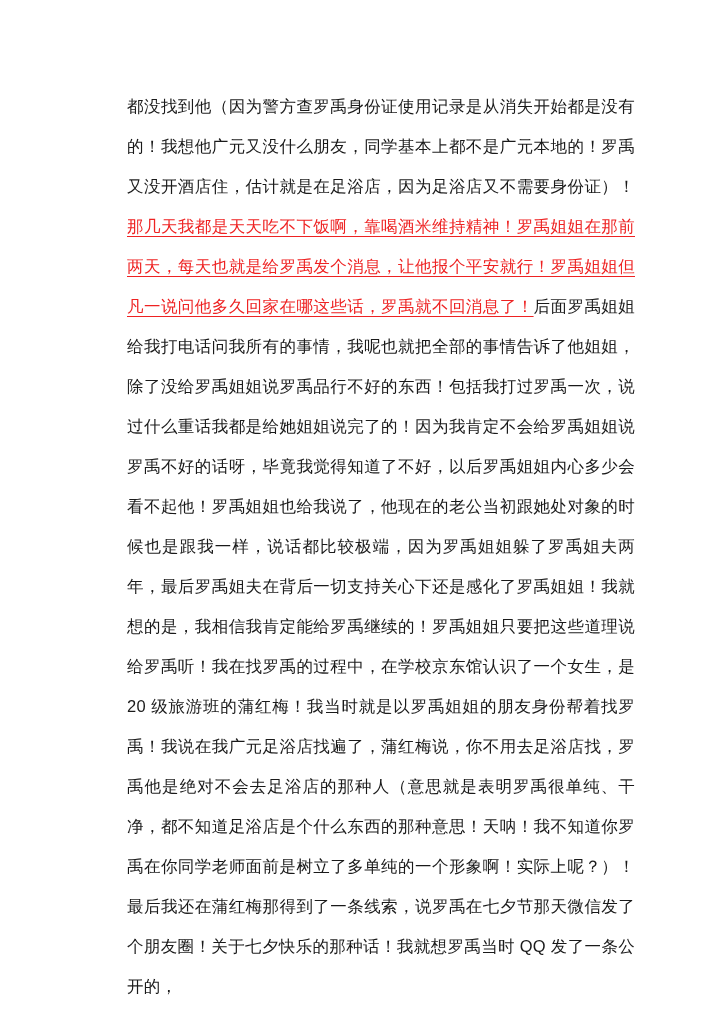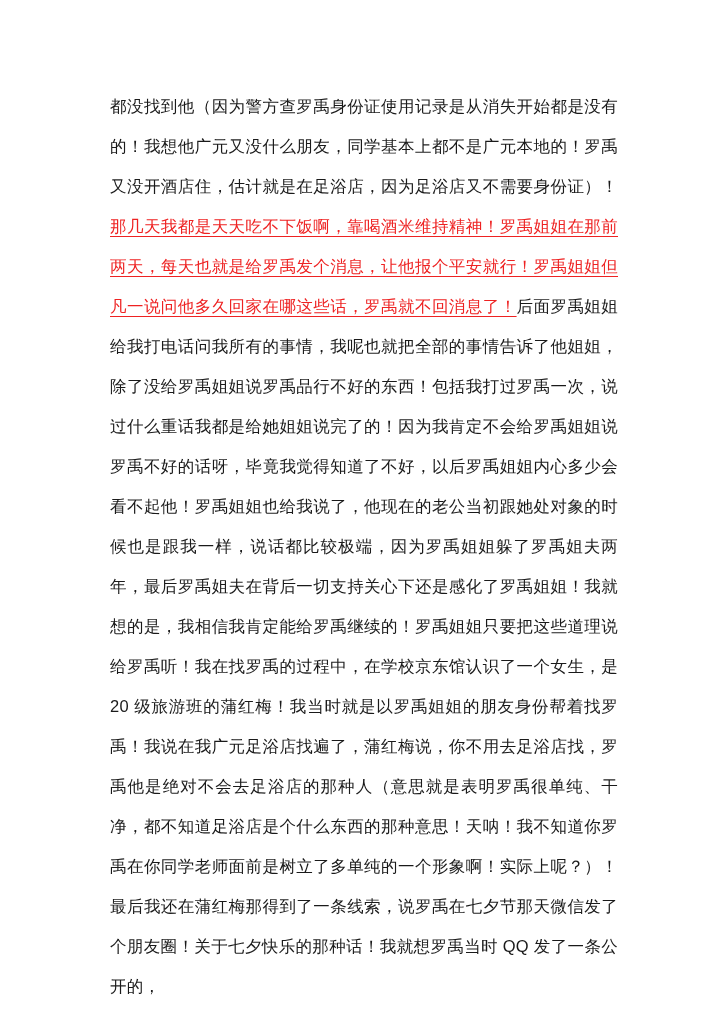--- a/index.html
+++ b/index.html
@@ -15,21 +15,21 @@
   }
   #page {
     position: relative;
     width: 724px;
     height: 1024px;
     background: #ffffff;
     box-sizing: border-box;
   }
   #doc-body {
     position: absolute;
-    left: 110px;
+    left: 127px;
     top: 86px;
     width: 508px;
     font-size: 16.5px;
     line-height: 40px;
     color: #1a1a1a;
     text-align: justify;
     text-justify: inter-ideograph;
     letter-spacing: 0.2px;
   }
   .para {

